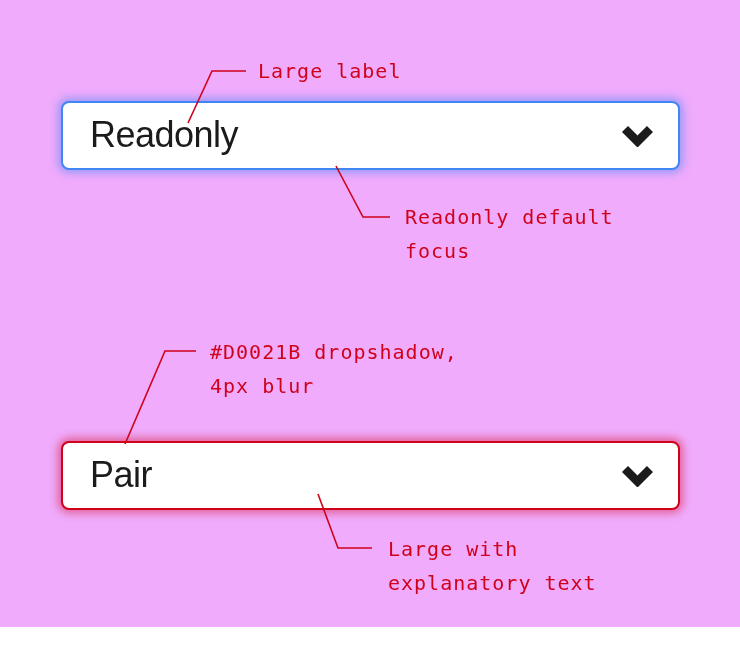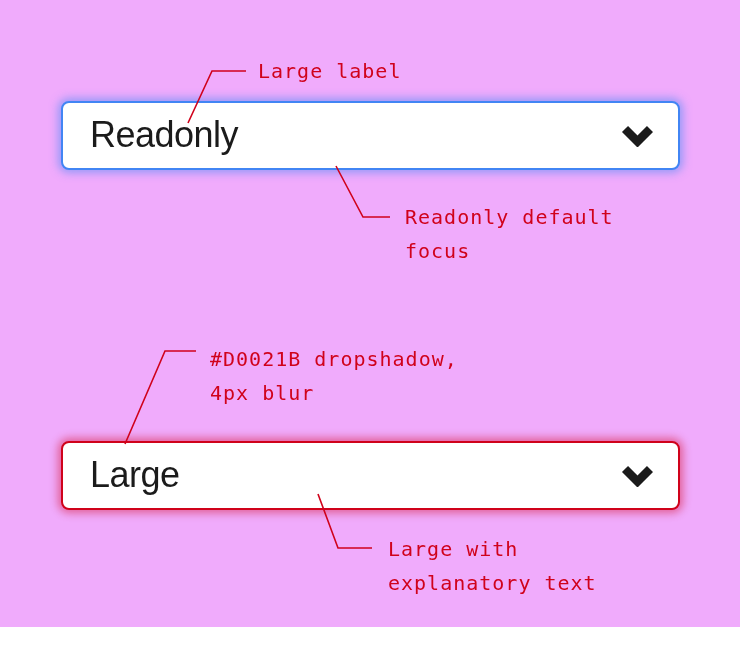--- a/index.html
+++ b/index.html
@@ -58,21 +58,21 @@
     position: absolute;
     font-family: "DejaVu Sans Mono", monospace;
     font-size: 20px;
     line-height: 34px;
     letter-spacing: 1px;
     color: #d0021b;
     white-space: pre-line;
   }
   #ann-large-label      { left: 258px; top: 54px;  }
   #ann-browser-focus    { left: 405px; top: 200px; }
-  #ann-dropshadow       { left: 210px; top: 342px; }
+  #ann-dropshadow       { left: 210px; top: 335px; }
   #ann-pair-text        { left: 388px; top: 532px; }
 
   
   .leaders {
     position: absolute;
     left: 0;
     top: 0;
     pointer-events: none;
   }
   .leaders polyline {
@@ -95,21 +95,21 @@
     </svg>
   </div>
 
   <div class="annotation" id="ann-browser-focus">Readonly default
 focus</div>
 
   <div class="annotation" id="ann-dropshadow">#D0021B dropshadow,
 4px blur</div>
 
   <div class="select-box error">
-    <span class="select-label">Large</span>
+    <span class="select-label">Pair</span>
     <svg class="chevron" width="33" height="23" viewBox="0 0 33 23">
       <polyline points="4,5 16.5,17.5 29,5" fill="none" stroke="#1b1b1b" stroke-width="8.5" stroke-linecap="butt" stroke-linejoin="miter"></polyline>
     </svg>
   </div>
 
   <div class="annotation" id="ann-pair-text">Large with
 explanatory text</div>
 
   <svg class="leaders" width="740" height="648" viewBox="0 0 740 648">
     <polyline points="246,71 212,71 188,123"></polyline>

